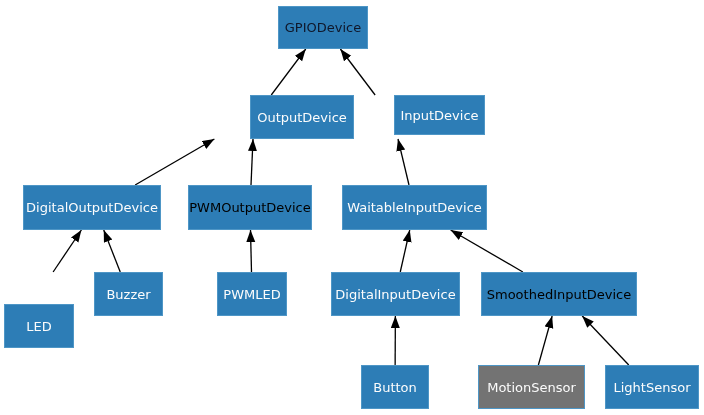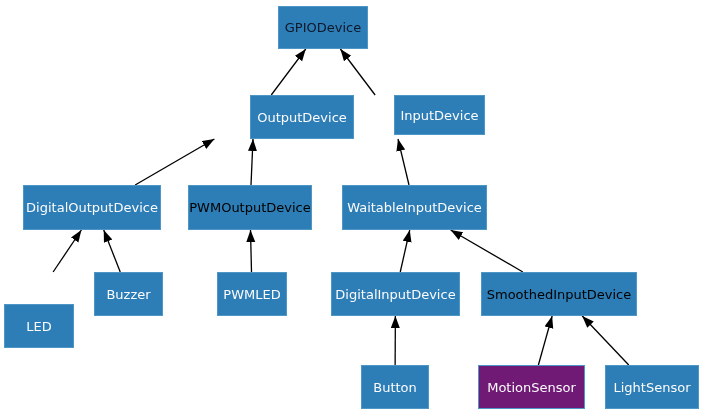--- a/index.html
+++ b/index.html
@@ -71,16 +71,16 @@
       <div class="node" style="left: 347px; top: 95px; width: 91px; height: 40px; background: rgb(45, 125, 182); border-color: rgb(78, 150, 198); color: rgb(252, 252, 252); margin-left: 47px;">InputDevice</div>
       <div class="node" style="left: 23px; top: 185px; width: 138px; height: 45px; background: rgb(45, 125, 182); border-color: rgb(78, 150, 198); color: rgb(252, 252, 252);">DigitalOutputDevice</div>
       <div class="node" style="left: 188px; top: 185px; width: 124px; height: 45px; background: rgb(45, 125, 182); border-color: rgb(78, 150, 198); color: #000000;">PWMOutputDevice</div>
       <div class="node" style="left: 342px; top: 185px; width: 145px; height: 45px; background: rgb(45, 125, 182); border-color: rgb(78, 150, 198); color: rgb(252, 252, 252);">WaitableInputDevice</div>
       <div class="node" style="left: 4px; top: 272px; width: 70px; height: 44px; background: rgb(45, 125, 182); border-color: rgb(78, 150, 198); color: rgb(252, 252, 252); margin-top: 32px;">LED</div>
       <div class="node" style="left: 94px; top: 272px; width: 69px; height: 44px; background: rgb(45, 125, 182); border-color: rgb(78, 150, 198); color: rgb(252, 252, 252);">Buzzer</div>
       <div class="node" style="left: 217px; top: 272px; width: 70px; height: 44px; background: rgb(45, 125, 182); border-color: rgb(78, 150, 198); color: rgb(252, 252, 252);">PWMLED</div>
       <div class="node" style="left: 331px; top: 272px; width: 129px; height: 44px; background: rgb(45, 125, 182); border-color: rgb(78, 150, 198); color: rgb(252, 252, 252);">DigitalInputDevice</div>
       <div class="node" style="left: 481px; top: 272px; width: 156px; height: 44px; background: rgb(45, 125, 182); border-color: rgb(78, 150, 198); color: #000000;">SmoothedInputDevice</div>
       <div class="node" style="left: 361px; top: 365px; width: 68px; height: 44px; background: rgb(45, 125, 182); border-color: rgb(78, 150, 198); color: rgb(252, 252, 252);">Button</div>
-      <div class="node" style="left: 478px; top: 365px; width: 107px; height: 44px; background: #701a75; border-color: rgb(78, 150, 198); color: rgb(252, 252, 252);">MotionSensor</div>
+      <div class="node" style="left: 478px; top: 365px; width: 107px; height: 44px; background: #737373; border-color: rgb(78, 150, 198); color: rgb(252, 252, 252);">MotionSensor</div>
       <div class="node" style="left: 605px; top: 365px; width: 94px; height: 44px; background: rgb(45, 125, 182); border-color: rgb(78, 150, 198); color: rgb(252, 252, 252);">LightSensor</div>
     </div>
 </div>
 
 </body></html>

